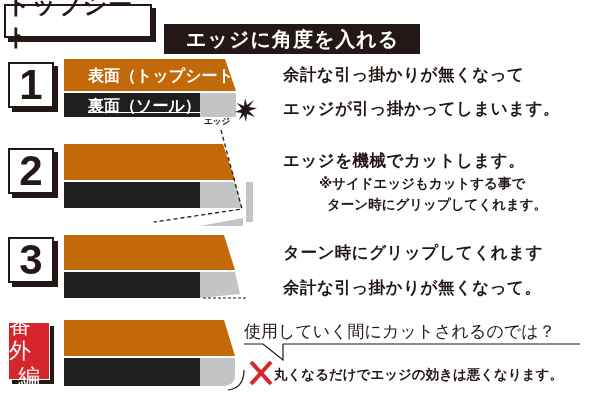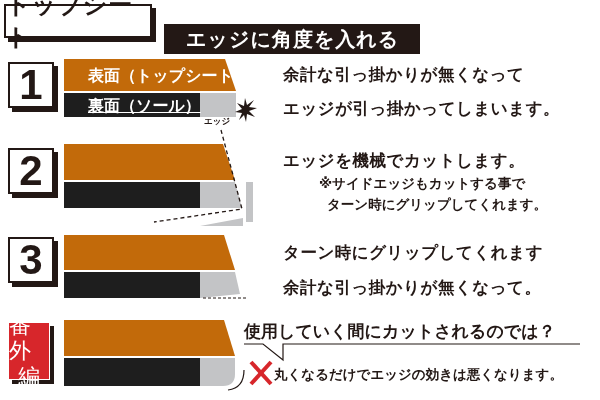--- a/index.html
+++ b/index.html
@@ -18,21 +18,21 @@
        display:flex;align-items:center;justify-content:center;font-size:42px;font-weight:bold;
        box-sizing:border-box;font-family:"Liberation Sans",sans-serif;line-height:1;}
   .special{width:42px;height:58px;background:#d7262b;box-shadow:4px 4px 0 #231815;color:#fff;
        font-size:22px;font-weight:normal;display:flex;flex-direction:column;align-items:center;
        justify-content:center;line-height:1.15;border:1px solid #fff;box-sizing:border-box;}
   svg{position:absolute;left:0;top:0;}
   .desc{font-size:16.5px;font-weight:bold;white-space:nowrap;letter-spacing:0.5px;}
   .desc-sm{font-size:13.5px;font-weight:bold;white-space:nowrap;}
   .lbl-top{color:#fff;font-size:16px;font-weight:bold;white-space:nowrap;}
   .lbl-edge{color:#231815;font-size:8.5px;font-weight:bold;white-space:nowrap;}
-  .q{font-size:17px;font-weight:bold;white-space:nowrap;}
+  .q{font-size:17px;font-weight:normal;white-space:nowrap;}
 </style>
 </head>
 <body>
 
 <div class="abs title-box">
   <span>トップシート</span>
 </div>
 <div class="abs title-bar">
   <span>エッジに角度を入れる</span>
 </div>

